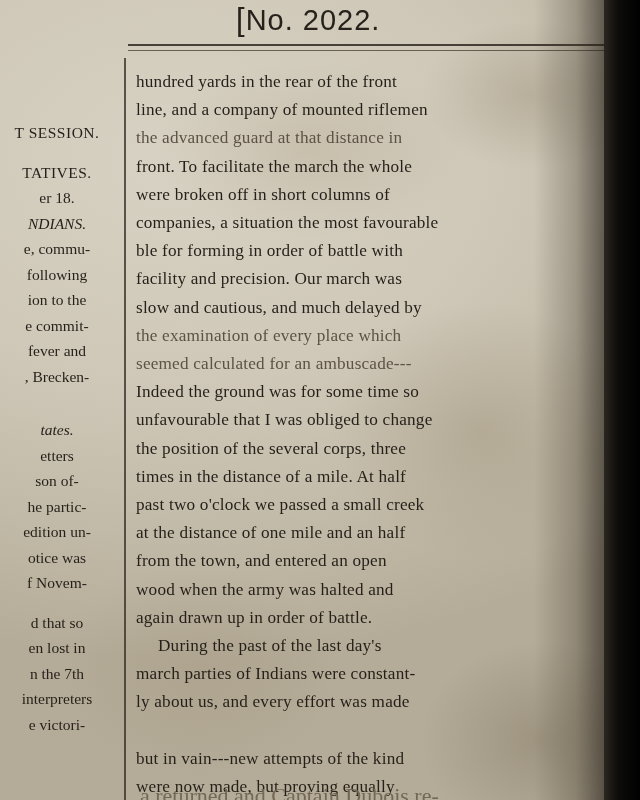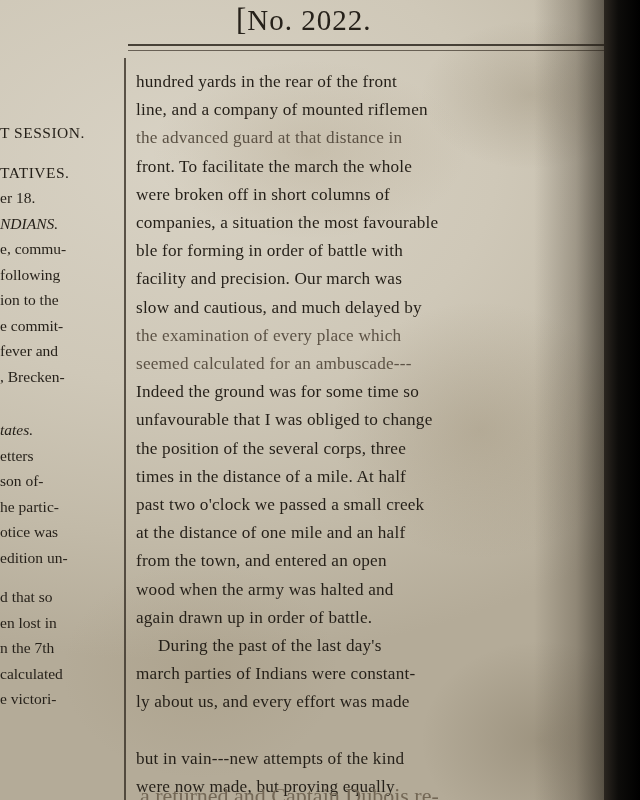--- a/index.html
+++ b/index.html
@@ -58,21 +58,21 @@
   }
 
   
   .masthead {
     position: absolute;
     left: 236px;
     top: 2px;
     font-size: 29px;
     letter-spacing: 1px;
     color: #26211a;
-    font-family: Liberation Serif, serif;
+    font-family: Liberation Sans, sans-serif;
     white-space: nowrap;
   }
   .masthead .bracket { font-size: 31px; }
 
   
   .rule-top {
     position: absolute;
     left: 128px; top: 44px;
     width: 476px; height: 2px;
     background: #2e2820;
@@ -99,21 +99,21 @@
 
   
   .left-col {
     position: absolute;
     left: 0;
     top: 120px;
     width: 118px;
     color: #241f18;
     font-size: 15.5px;
     line-height: 25.5px;
-    text-align: left;
+    text-align: center;
     padding-right: 4px;
     box-sizing: border-box;
   }
   .left-col .ln { white-space: nowrap; overflow: hidden; }
   .left-col .sc { font-variant: small-caps; letter-spacing: 0.5px; }
   .left-col .it { font-style: italic; }
   .left-col .gap { height: 14px; }
 
   
   .main-col {
@@ -176,27 +176,28 @@
       <div class="ln">ion to the</div>
       <div class="ln">e commit-</div>
       <div class="ln">fever and</div>
       <div class="ln">, Brecken-</div>
       <div class="gap"></div>
       <div class="gap"></div>
       <div class="ln it">tates.</div>
       <div class="ln">etters</div>
       <div class="ln">son of-</div>
       <div class="ln">he partic-</div>
+      <div class="ln">edition un-</div>
       <div class="ln">otice was</div>
-      <div class="ln">edition un-</div>
+      <div class="ln">f Novem-</div>
       <div class="gap"></div>
       <div class="ln">d that so</div>
       <div class="ln">en lost in</div>
       <div class="ln">n the 7th</div>
-      <div class="ln">calculated</div>
+      <div class="ln">interpreters</div>
       <div class="ln">e victori-</div>
     </div>
 
     <div class="main-col">
       <p>
         <span class="ln">hundred yards in the rear of the front</span><br>
         <span class="ln">line, and a company of mounted riflemen</span><br>
         <span class="ln fade">the advanced guard at that distance in</span><br>
         <span class="ln">front.  To facilitate the march the whole</span><br>
         <span class="ln">were broken off in short columns of</span><br>

